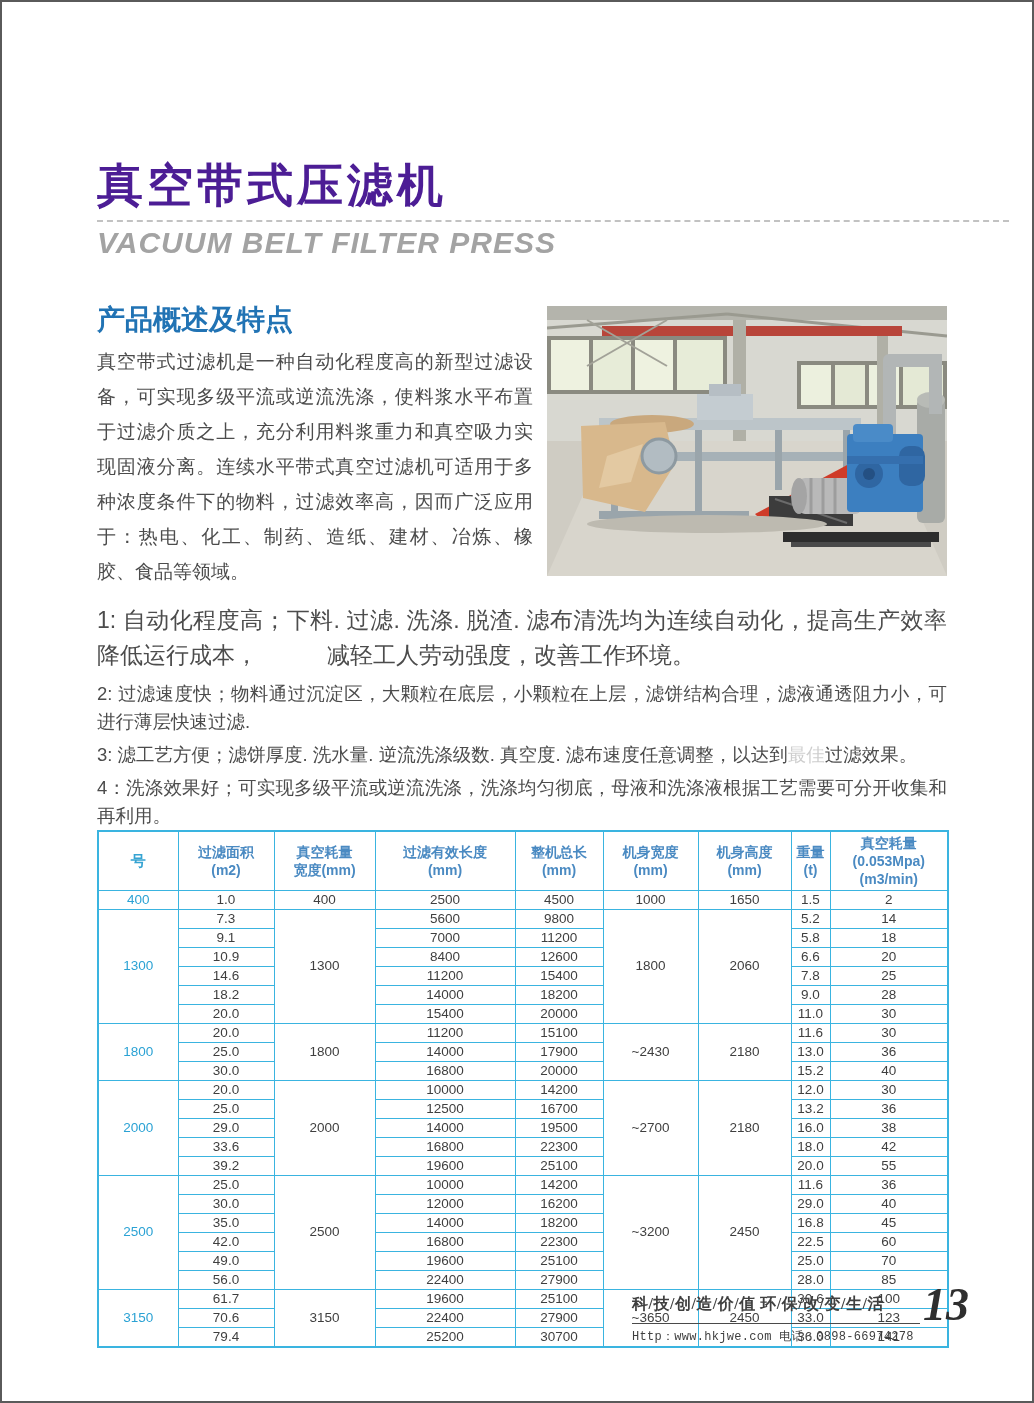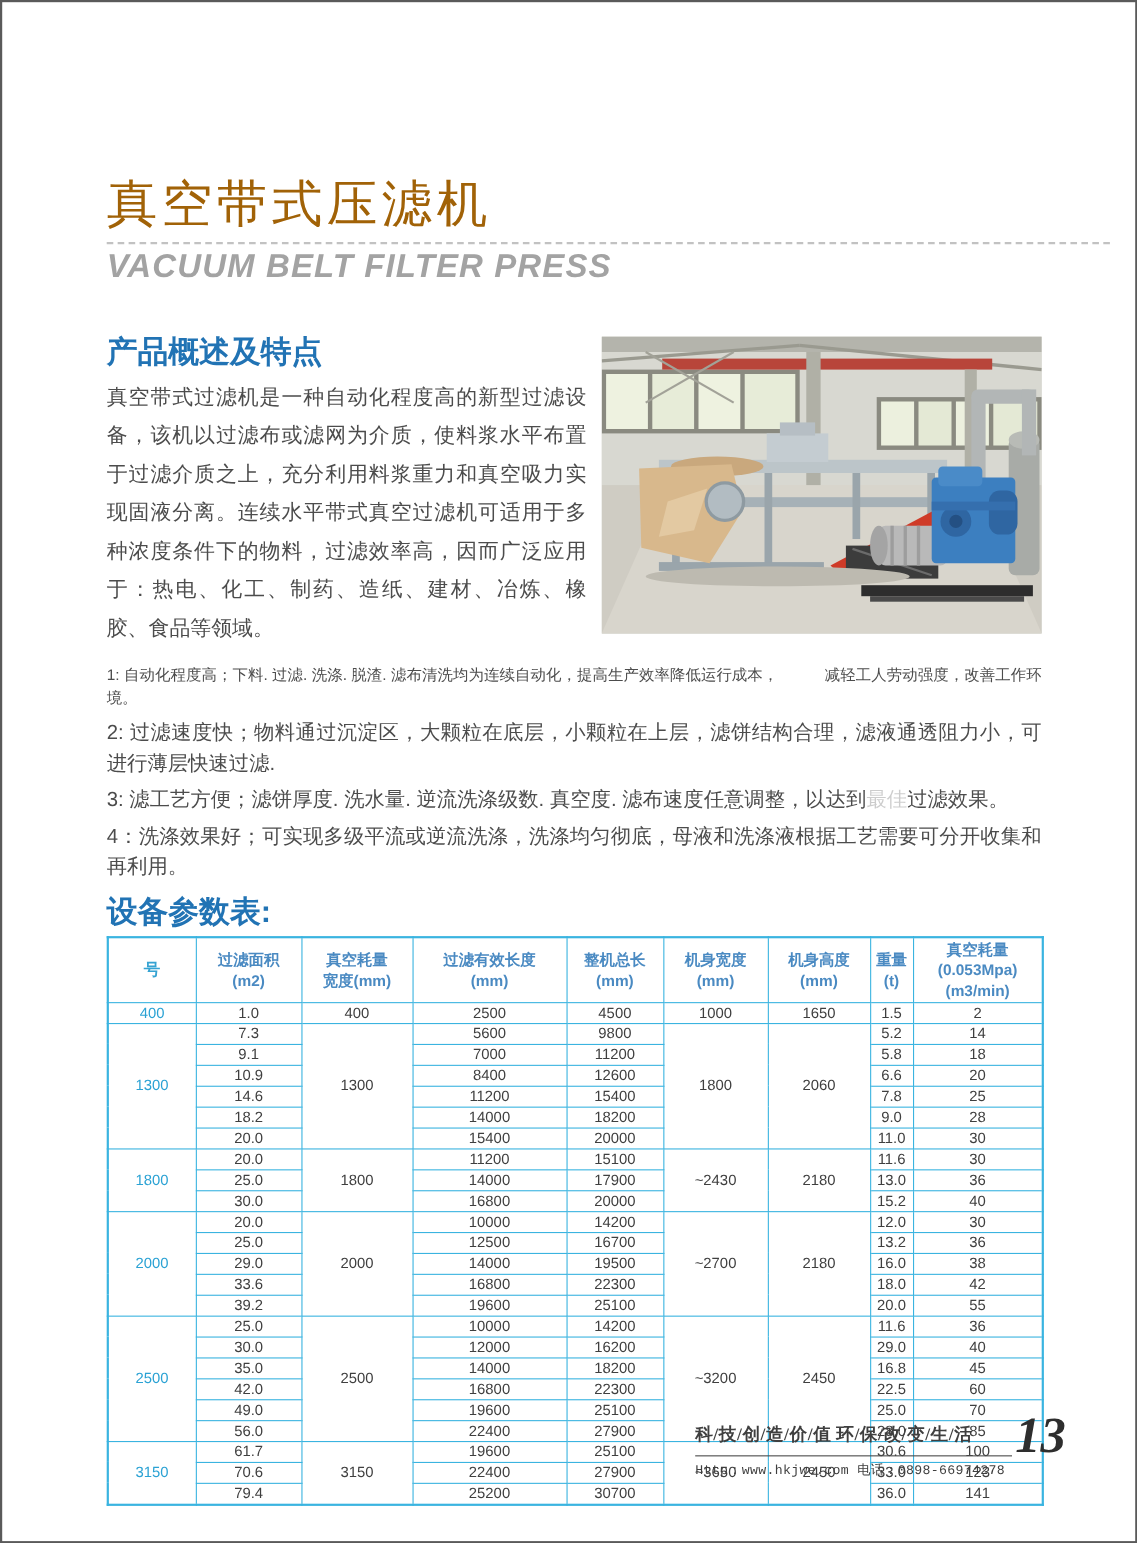--- a/index.html
+++ b/index.html
@@ -9,21 +9,21 @@
     overflow:hidden;
   }
   .page-frame{
     position:absolute;inset:0;border:2px solid #5a5a5a;box-sizing:border-box;
     background:#fff;
   }
   .page-inner{position:absolute;left:95px;top:158px;width:850px;}
 
   
   .main-title{
-    font-size:46px;font-weight:normal;color:#a16207;letter-spacing:4px;
+    font-size:46px;font-weight:bold;color:#4c1d95;letter-spacing:4px;
     line-height:1.1;margin:0;
   }
   .dash-rule{border:0;border-top:2px dashed #c2c2c2;width:912px;margin:9px 0 4px 0;}
   .subtitle{
     font-size:30px;font-weight:bold;color:#a3a3a3;letter-spacing:1px;margin:0;font-style:italic;
   }
 
   
   .overview{margin-top:44px;}
   .photo-wrap{
@@ -31,21 +31,21 @@
     background:#d6d6cf;
   }
   .photo-wrap svg{display:block;}
   .section-heading{
     font-size:28px;font-weight:bold;color:#2173b4;margin:0 0 8px 0;line-height:1.15;
   }
   .overview-text{
     font-size:19px;color:#4c4c4c;line-height:35px;margin:0;
     text-align:justify;
   }
-  .feature{font-size:14px;color:#4c4c4c;line-height:21px;margin:0;text-align:justify;}
+  .feature{font-size:23px;color:#4c4c4c;line-height:35px;margin:0;text-align:justify;}
   .feature.first{margin-top:14px;}
   .feature.tight{font-size:18.5px;line-height:28px;margin-top:5px;clear:none;}
   .features-rest{clear:both;padding-top:2px;}
   .faded{opacity:.28;}
 
   
   .table-heading{
     font-size:28px;font-weight:bold;color:#2173b4;margin:12px 0 6px 0;line-height:1.1;
   }
   table.spec{
@@ -161,33 +161,32 @@
           <circle cx="322" cy="168" r="6" fill="#245083"></circle>
           <rect x="300" y="150" width="76" height="8" fill="#356fae"></rect>
 
           <rect x="236" y="226" width="156" height="10" fill="#2d2d2d"></rect>
           <rect x="244" y="236" width="140" height="5" fill="#4a4a4a"></rect>
           <ellipse cx="160" cy="218" rx="120" ry="9" fill="#bdbab0"></ellipse>
         </svg>
       </div>
 
       <h2 class="section-heading">产品概述及特点</h2>
-      <p class="overview-text">真空带式过滤机是一种自动化程度高的新型过滤设备，该机以过滤布或滤网为介质，使料浆水平布置于过滤介质之上，充分利用料浆重力和真空吸力实现固液分离。连续水平带式真空过滤机可适用于多种浓度条件下的物料，过滤效率高，因而广泛应用于：热电、化工、制药、造纸、建材、冶炼、橡胶、食品等领域。</p>
+      <p class="overview-text">真空带式过滤机是一种自动化程度高的新型过滤设备，可实现多级平流或逆流洗涤，使料浆水平布置于过滤介质之上，充分利用料浆重力和真空吸力实现固液分离。连续水平带式真空过滤机可适用于多种浓度条件下的物料，过滤效率高，因而广泛应用于：热电、化工、制药、造纸、建材、冶炼、橡胶、食品等领域。</p>
 
       <div id="feature-first-slot">
           <p class="feature first"><span>1: 自动化程度高；下料. 过滤. 洗涤. 脱渣. 滤布清洗均为连续自动化，提高生产效率降低运行成本，　　　减轻工人劳动强度，改善工作环境。</span></p>
         </div>
       <div class="features-rest" id="features-rest-slot">
           <p class="feature tight"><span>2: 过滤速度快；物料通过沉淀区，大颗粒在底层，小颗粒在上层，滤饼结构合理，滤液通透阻力小，可进行薄层快速过滤.</span></p>
           <p class="feature tight"><span>3: 滤工艺方便；滤饼厚度. 洗水量. 逆流洗涤级数. 真空度. 滤布速度任意调整，以达到</span><span class="faded">最佳</span><span>过滤效果。</span></p>
           <p class="feature tight"><span>4：洗涤效果好；可实现多级平流或逆流洗涤，洗涤均匀彻底，母液和洗涤液根据工艺需要可分开收集和再利用。</span></p>
         </div>
     </div>
 
-    <h2 class="table-heading">设备参数表:</h2>
 
     <table class="spec">
       <colgroup>
         <col class="c1">
           <col class="c2">
           <col class="c3">
           <col class="c4">
           <col class="c5">
         <col class="c6">
           <col class="c7">

